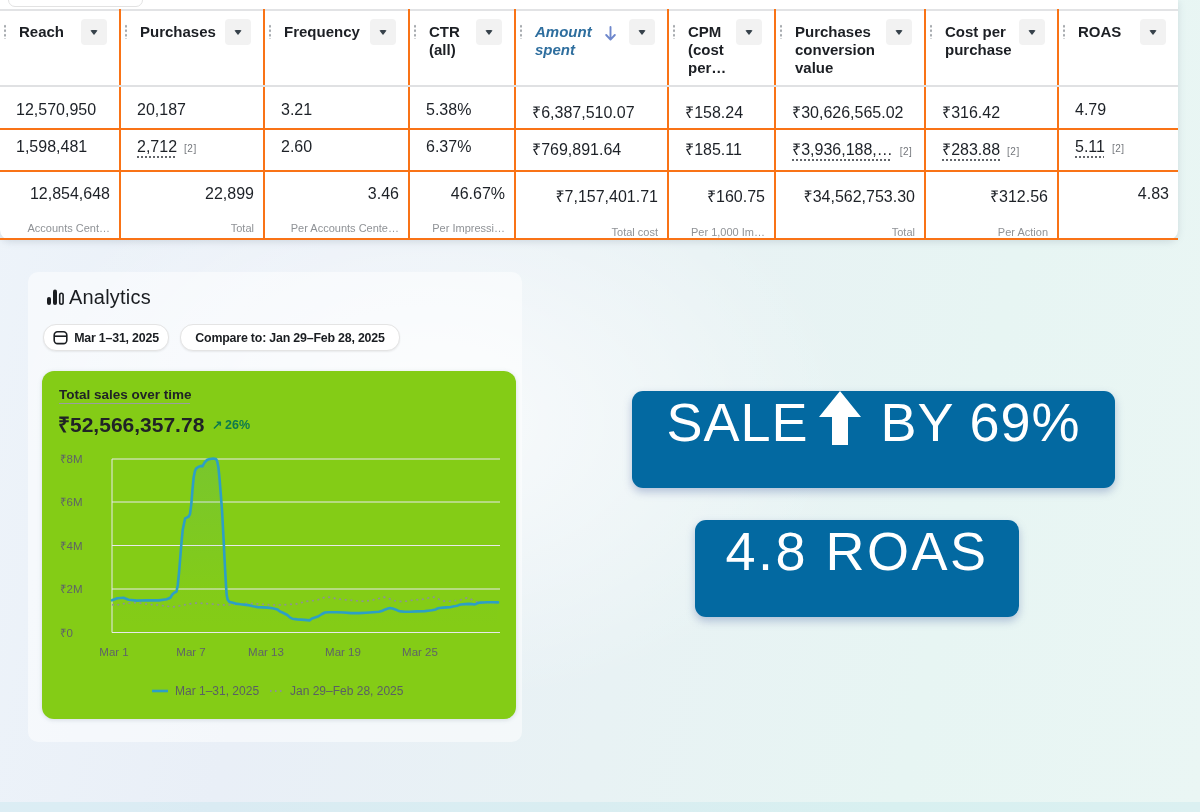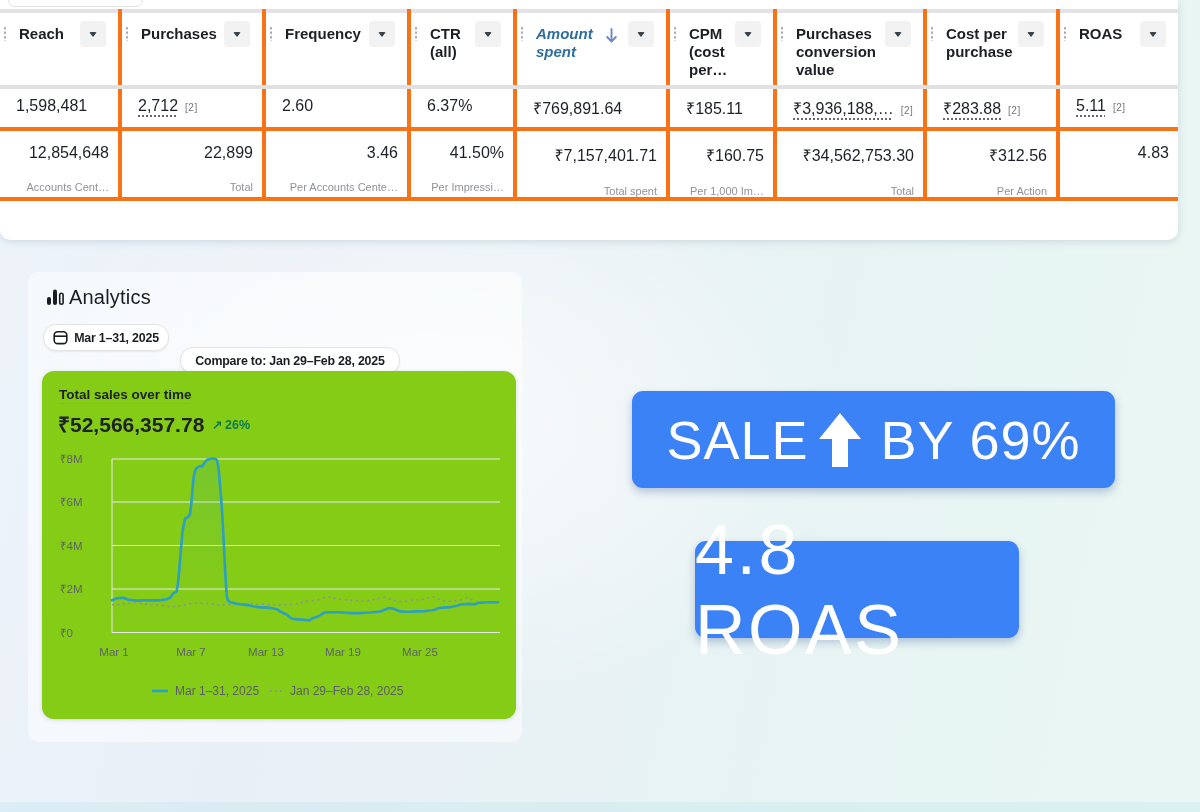--- a/index.html
+++ b/index.html
@@ -14,21 +14,21 @@
   .botstrip { position:absolute; left:0; right:0; bottom:0; height:10px; background:rgba(180,225,235,0.28); }
 
   
   .tablewrap {
     position:absolute; left:0; top:0; width:1178px; height:240px;
     background:#fff; border-radius:0 0 10px 10px;
     box-shadow:0 2px 7px rgba(120,140,160,0.25);
   }
   .tabart { position:absolute; left:8px; top:-7px; width:135px; height:14px; border:1px solid #e2e2e2; border-radius:7px; background:#fff; }
   table.m { border-collapse:collapse; table-layout:fixed; width:1178px; position:absolute; top:9px; left:0; }
-  table.m td, table.m th { border:4px solid #f97316; vertical-align:top; }
+  table.m td, table.m th { border:2px solid #f97316; vertical-align:top; }
   table.m th { border-top-color:#e2e3e5; border-bottom-color:#e0e1e3; }
   table.m tr td:first-child, table.m tr th:first-child { border-left:none; }
   table.m tr td:last-child, table.m tr th:last-child { border-right:none; }
   th.h { height:76px; position:relative; text-align:left; font-size:15px; font-weight:700; color:#1c1f24; padding:12px 40px 0 19px; line-height:18px; }
   th.h .grip { position:absolute; left:4px; top:13px; width:2px; height:15px;
     background-image:radial-gradient(circle, #9fa3a8 1px, transparent 1.1px); background-size:2px 4.5px; }
   th.h .dd { position:absolute; right:12px; top:8px; width:26px; height:26px; background:#f2f2f2; border-radius:4px; }
   th.h .dd:after { content:""; position:absolute; left:8.5px; top:11px; width:0; height:0; border-left:4.5px solid transparent; border-right:4.5px solid transparent; border-top:5.5px solid #37424b; border-radius:2px; }
   th.h.blue { color:#2e6e9e;font-style:italic; }
   .sortarr { position:absolute; left:89px; top:15px; width:11px; height:15px; }
@@ -41,32 +41,32 @@
   tr.tot .tl { font-size:11px; color:#8f9296; margin-top:19px; }
 
   
   .apanel { position:absolute; left:28px; top:272px; width:494px; height:470px; background:rgba(255,255,255,0.5); border-radius:10px; }
   .atitle { position:absolute; left:69px; top:286px; font-size:20px; color:#1a1d21; letter-spacing:0.2px; }
   .aicon { position:absolute; left:47px; top:288px; }
   .btn { position:absolute; height:27px; background:#fff; border:1px solid #e4e4e4; border-radius:13px;
     box-shadow:0 1px 2px rgba(0,0,0,0.07); font-size:12.4px; font-weight:700; color:#1a1d21;
     letter-spacing:-0.2px; display:flex; align-items:center; justify-content:center; }
   .btn1 { left:43px; top:324px; width:126px; }
-  .btn2 { left:180px; top:324px; width:220px;margin-top:23px; }
+  .btn2 { left:180px; top:324px; width:220px; }
   .btn svg { margin-right:6px; }
 
   .card { position:absolute; left:42px; top:371px; width:474px; height:348px; background:#84cc16; border-radius:12px;
     box-shadow:0 1px 4px rgba(130,145,160,0.28); }
 
   
-  .banner { position:absolute; background:#3b82f6; border-radius:11px; color:#fff;
-    display:flex; align-items:center; justify-content:center;
+  .banner { position:absolute; background:#0369a1; border-radius:11px; color:#fff;
+    display:flex; align-items:flex-start; justify-content:center;
     box-shadow:0 4px 9px rgba(70,95,160,0.35); letter-spacing:1px; }
   .b1 { left:632px; top:391px; width:483px; height:97px; font-size:54px; }
-  .b2 { left:695px; top:541px; width:324px; height:97px; font-size:70px; letter-spacing:2.5px; }
+  .b2 { left:695px; top:520px; width:324px; height:97px; font-size:54px; letter-spacing:2.5px; }
 </style>
 </head>
 <body>
 <div class="botstrip"></div>
 
 <div class="tablewrap">
   <div class="tabart"></div>
   <table class="m">
     <colgroup>
       <col style="width:120px">
@@ -86,20 +86,31 @@
       <th class="h"><span class="grip"></span>Frequency<span class="dd"></span></th>
       <th class="h"><span class="grip"></span>CTR (all)<span class="dd"></span></th>
       <th class="h blue"><span class="grip"></span>Amount spent<svg class="sortarr" viewBox="0 0 11 15">
               <path d="M5.5 1 V13 M1.2 9 L5.5 13.6 L9.8 9" fill="none" stroke="#6e87cc" stroke-width="1.9" stroke-linecap="round" stroke-linejoin="round"></path>
             </svg><span class="dd"></span></th>
       <th class="h"><span class="grip"></span>CPM (cost per…<span class="dd"></span></th>
       <th class="h"><span class="grip"></span>Purchases conversion value<span class="dd"></span></th>
       <th class="h"><span class="grip"></span>Cost per purchase<span class="dd"></span></th>
       <th class="h"><span class="grip"></span>ROAS<span class="dd"></span></th>
     </tr>
+    <tr class="r1">
+      <td class="c">12,570,950</td>
+      <td class="c">20,187</td>
+      <td class="c">3.21</td>
+      <td class="c">5.38%</td>
+      <td class="c">₹6,387,510.07</td>
+      <td class="c">₹158.24</td>
+      <td class="c">₹30,626,565.02</td>
+      <td class="c">₹316.42</td>
+      <td class="c">4.79</td>
+    </tr>
     <tr class="r2">
       <td class="c">1,598,481</td>
       <td class="c"><span class="du">2,712</span><span class="fn">[2]</span></td>
       <td class="c">2.60</td>
       <td class="c">6.37%</td>
       <td class="c">₹769,891.64</td>
       <td class="c">₹185.11</td>
       <td class="c"><span class="du">₹3,936,188,…</span><span class="fn">[2]</span></td>
       <td class="c"><span class="du">₹283.88</span><span class="fn">[2]</span></td>
       <td class="c"><span class="du">5.11</span><span class="fn">[2]</span></td>
@@ -111,26 +122,26 @@
           </td>
       <td>
             <div class="tv">22,899</div>
             <div class="tl">Total</div>
           </td>
       <td>
             <div class="tv">3.46</div>
             <div class="tl">Per Accounts Cente…</div>
           </td>
       <td>
-            <div class="tv">41.50%</div>
+            <div class="tv">46.67%</div>
             <div class="tl">Per Impressi…</div>
           </td>
       <td>
             <div class="tv">₹7,157,401.71</div>
-            <div class="tl">Total spent</div>
+            <div class="tl">Total cost</div>
           </td>
       <td>
             <div class="tv">₹160.75</div>
             <div class="tl">Per 1,000 Im…</div>
           </td>
       <td>
             <div class="tv">₹34,562,753.30</div>
             <div class="tl">Total</div>
           </td>
       <td>

